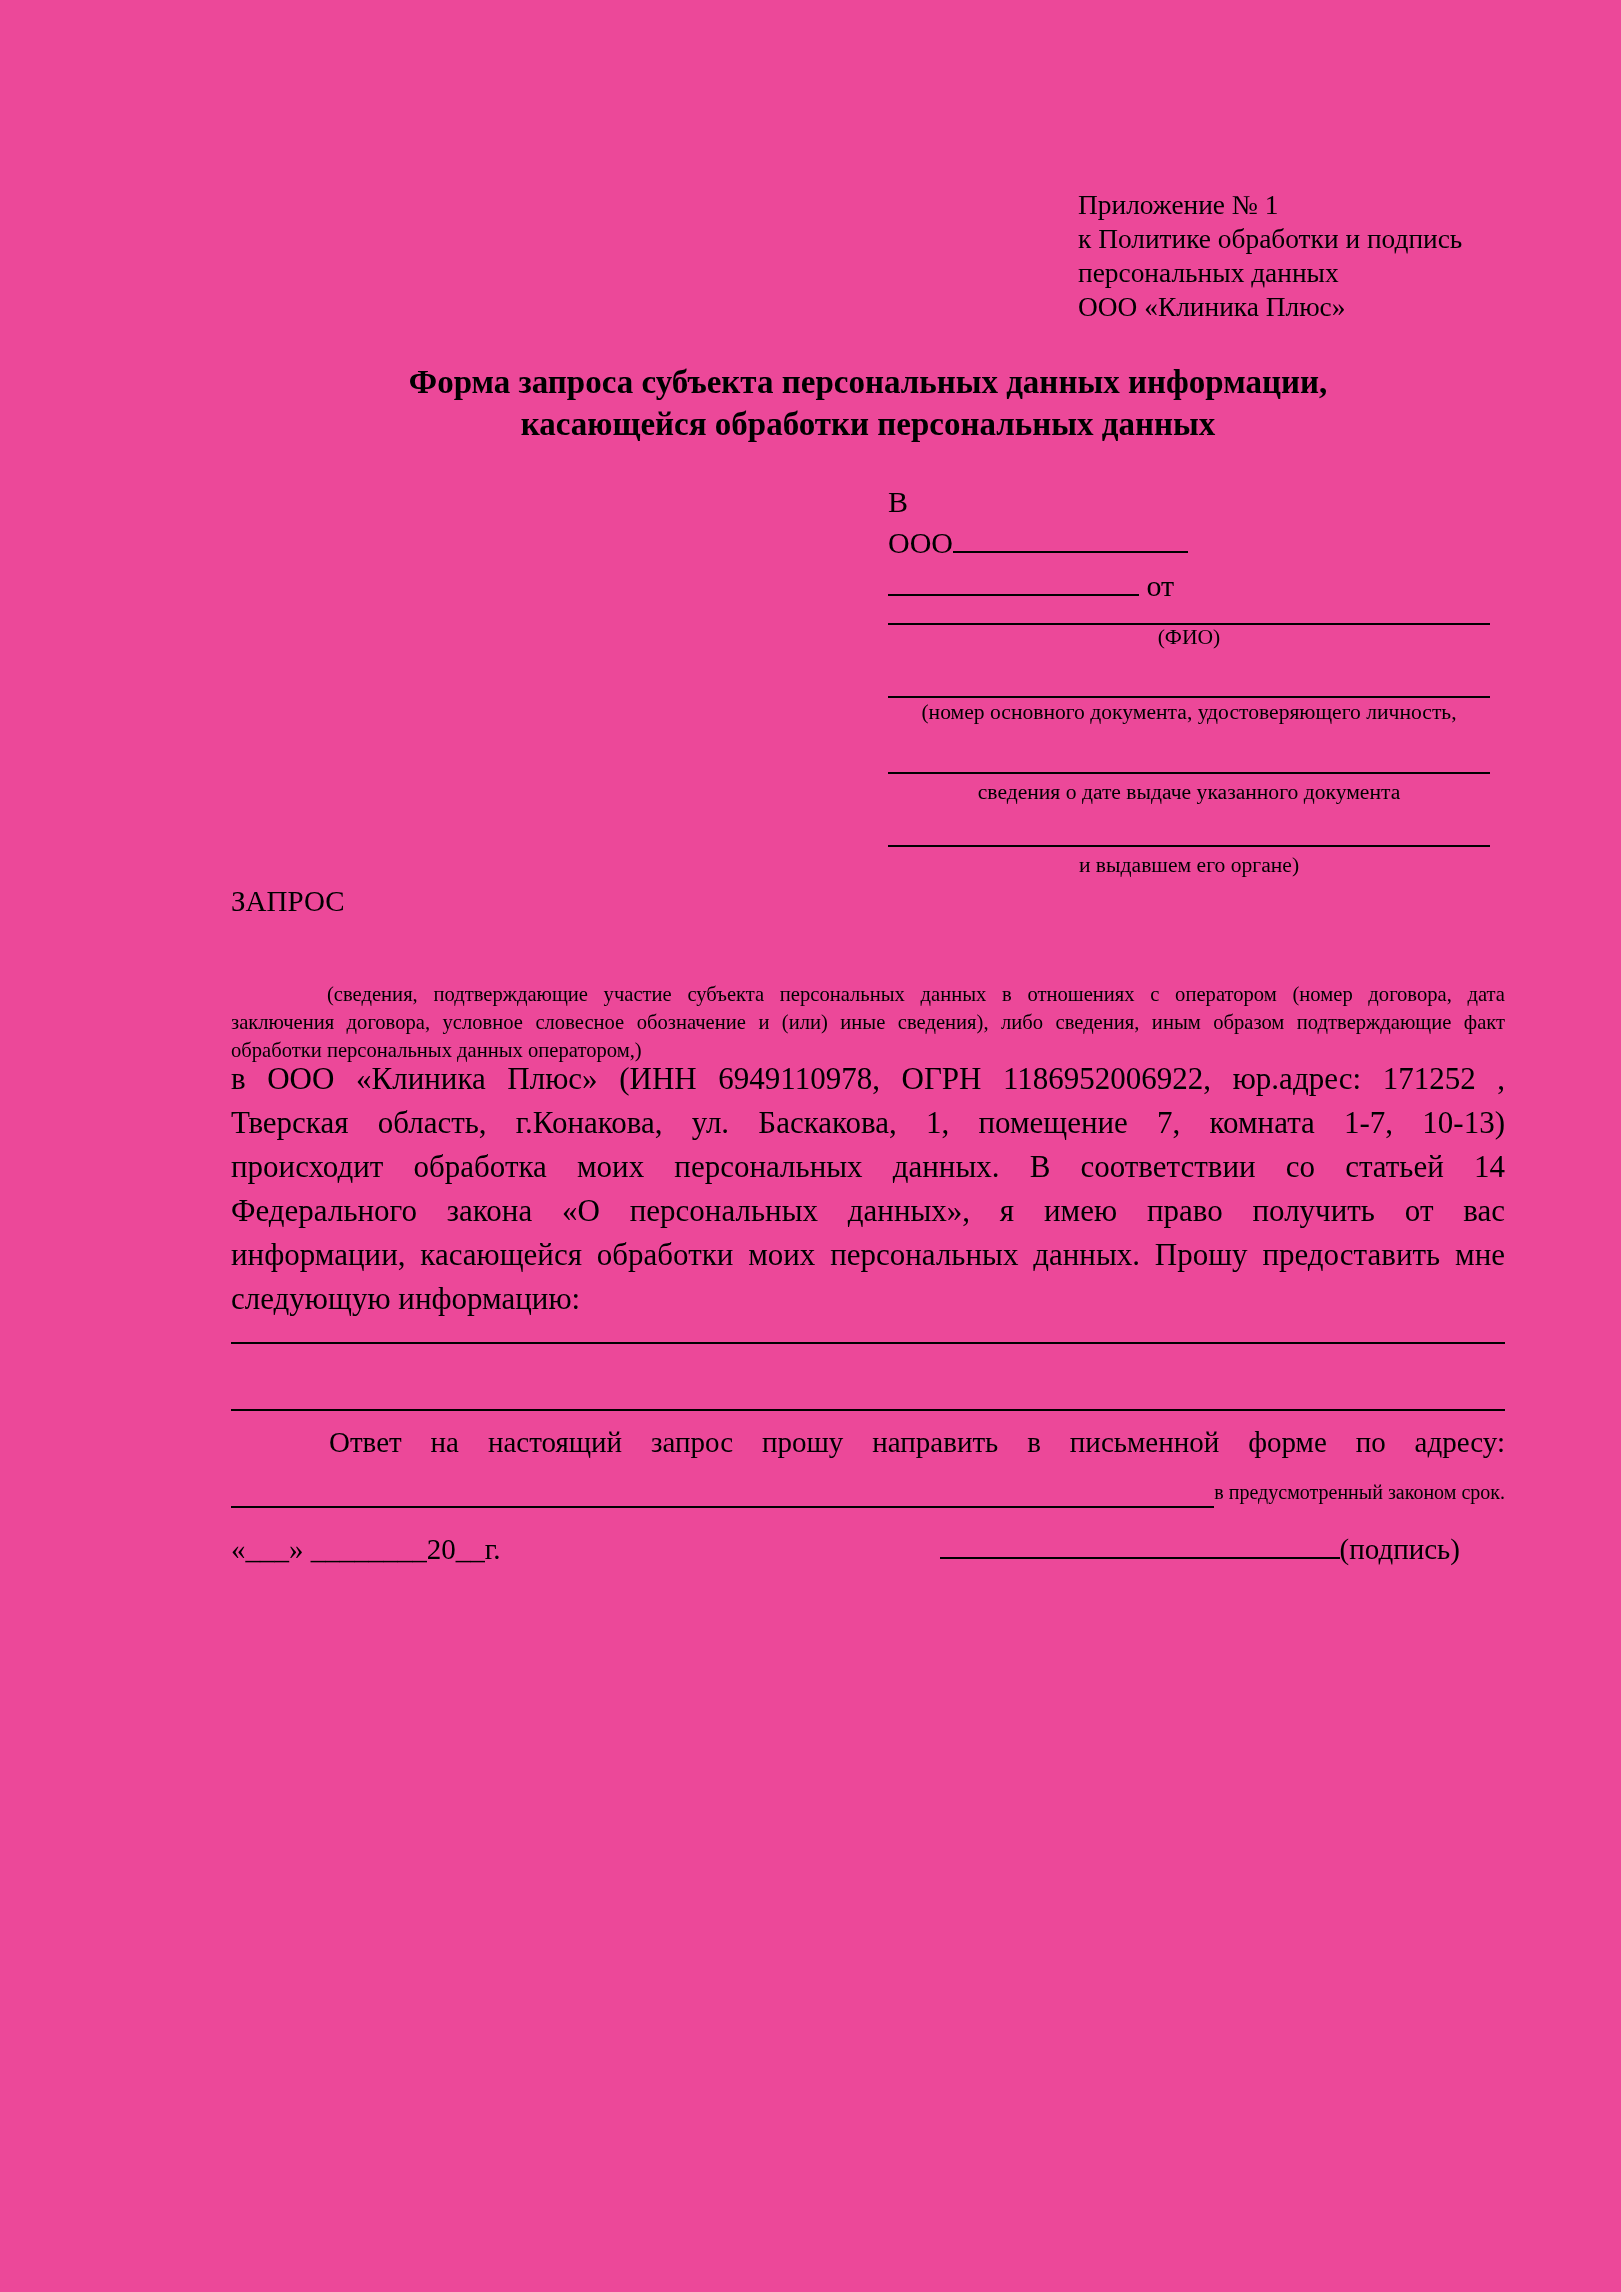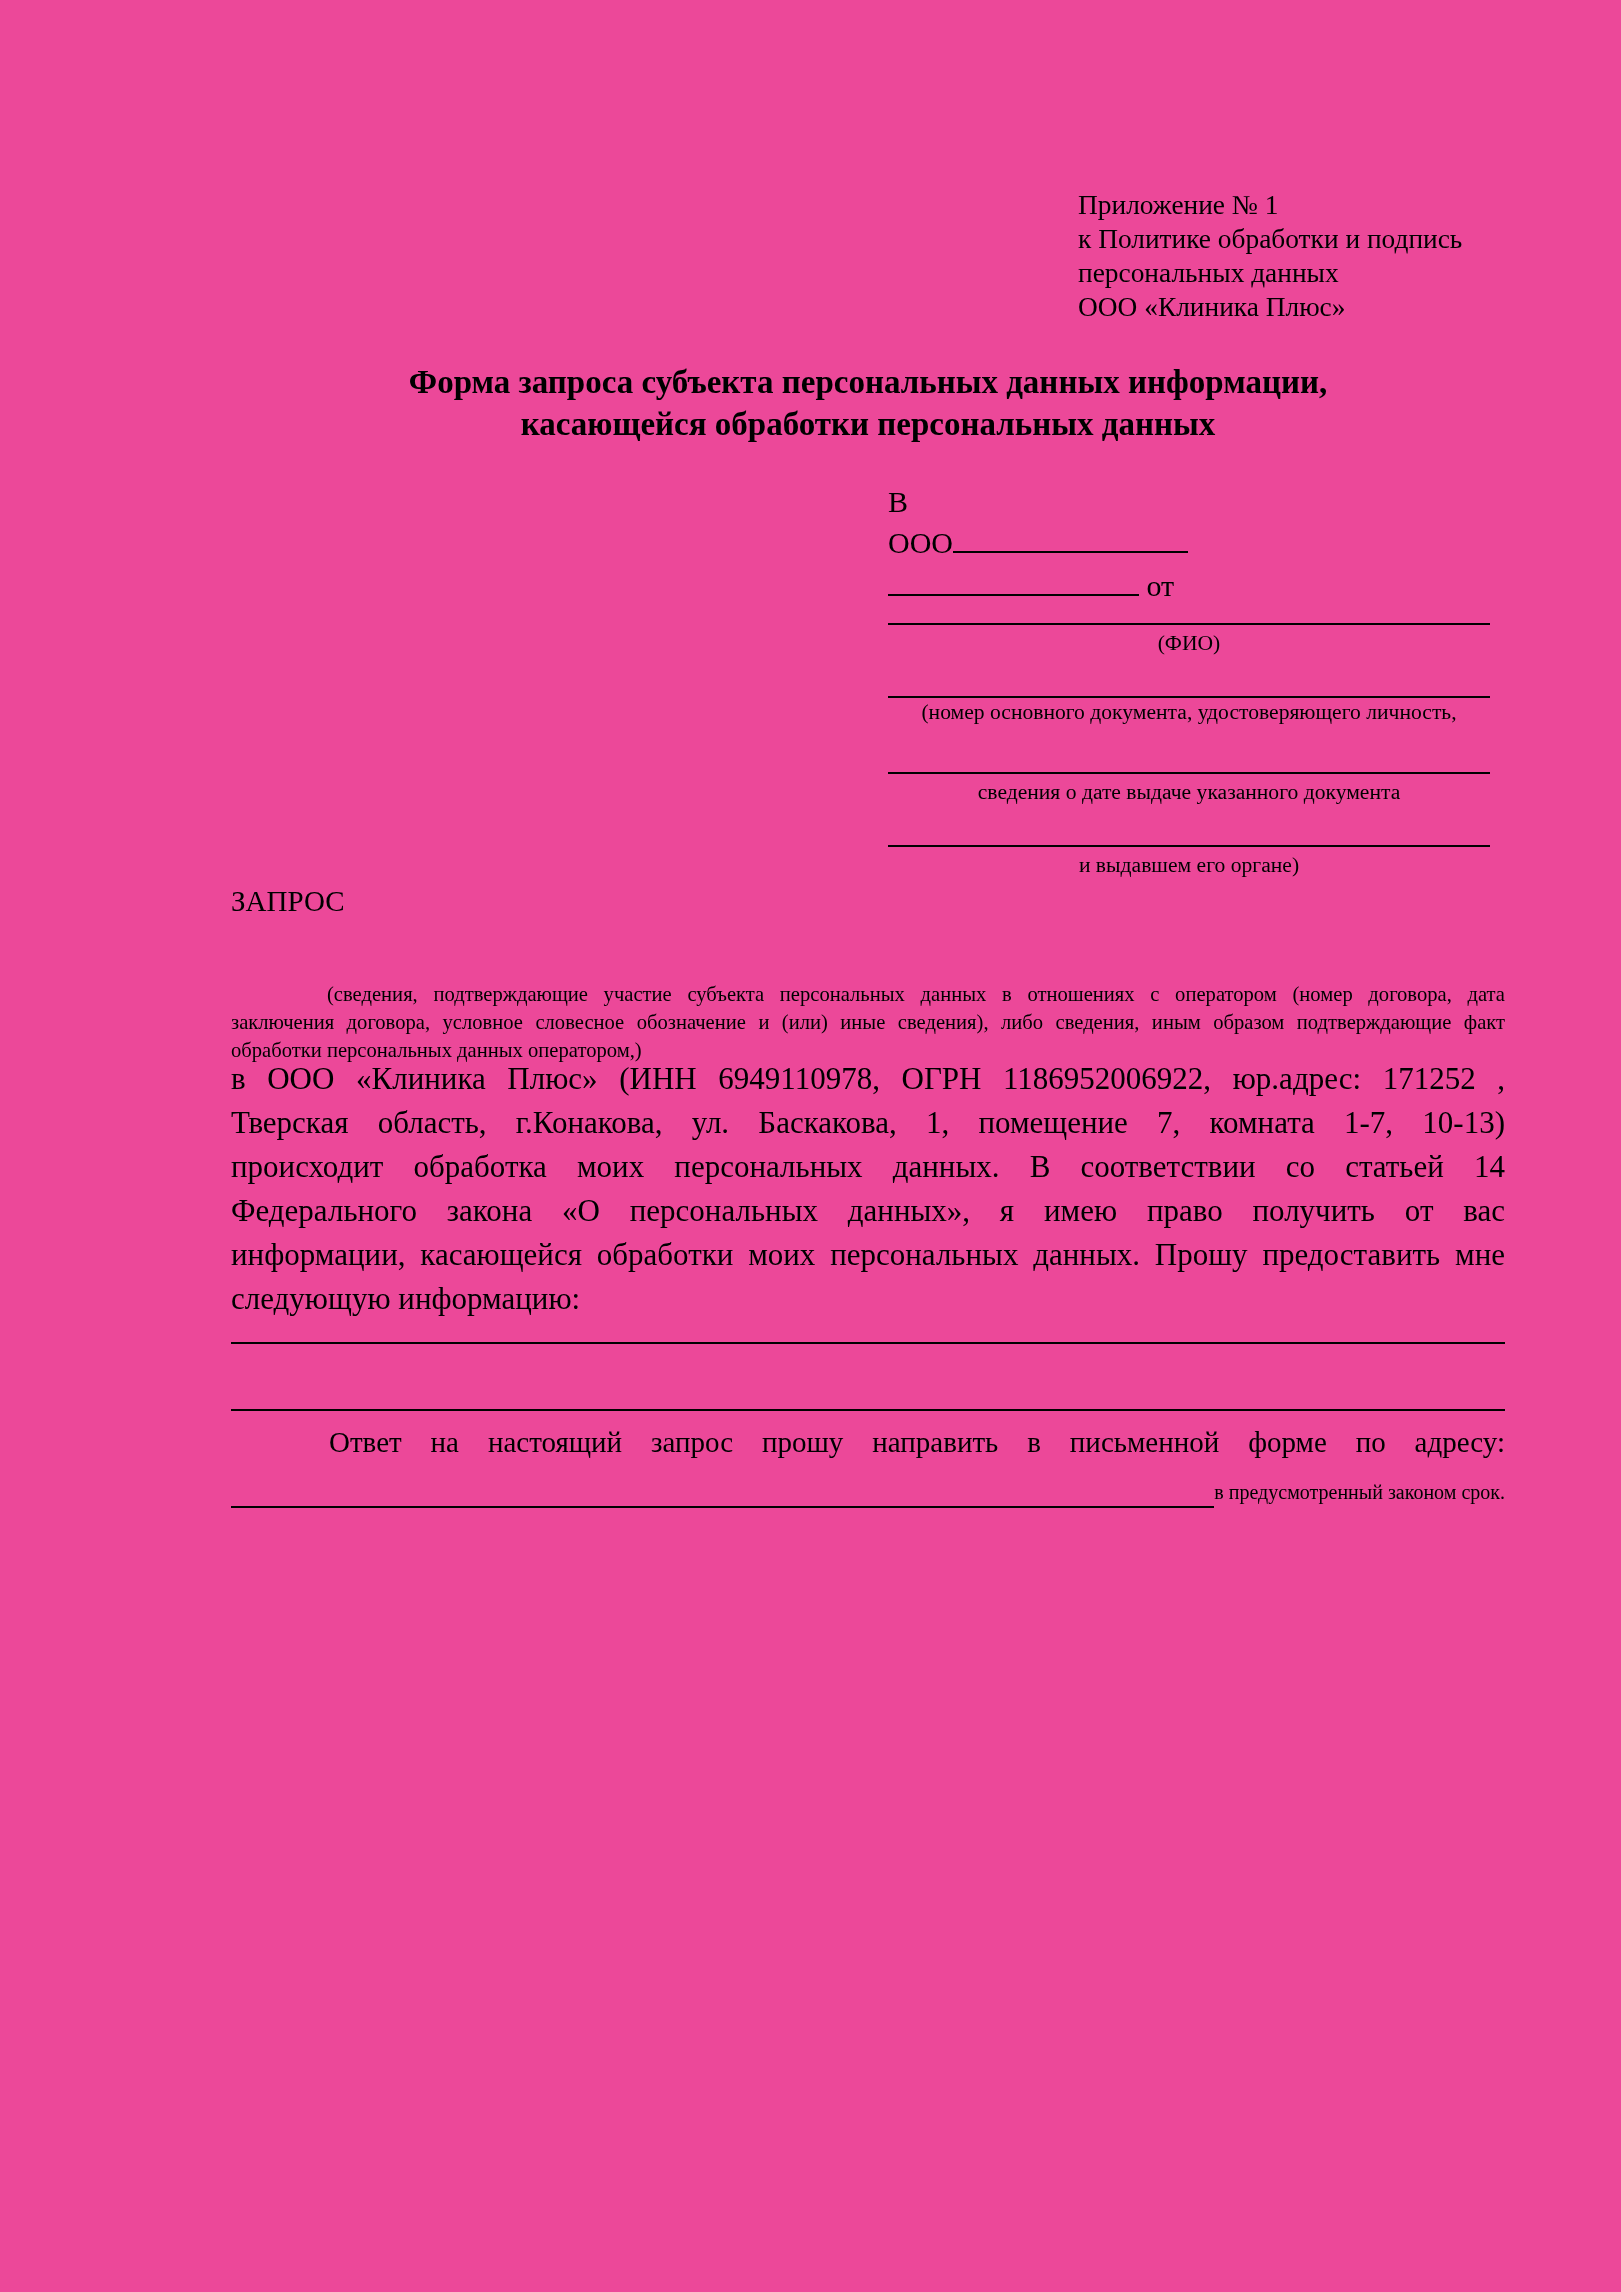--- a/index.html
+++ b/index.html
@@ -120,21 +120,21 @@
       <span>В</span>
     </div>
     <div class="row" style="top:41px;">
       <span>ООО</span><span class="u" style="width:235px;"></span>
     </div>
     <div class="row" style="top:84px;">
       <span class="u" style="width:251px;"></span> <span>от</span>
     </div>
 
     <div class="fill-line" style="top:139px;"></div>
-    <div class="cap" style="top:147px;text-align:center;">(ФИО)</div>
+    <div class="cap" style="top:141px;text-align:center;">(ФИО)</div>
 
     <div class="fill-line" style="top:212px;"></div>
     <div class="cap" style="top:216px;">(номер основного документа, удостоверяющего личность,</div>
 
     <div class="fill-line" style="top:288px;"></div>
     <div class="cap" style="top:296px;">сведения о дате выдаче указанного документа</div>
 
     <div class="fill-line" style="top:361px;"></div>
     <div class="cap" style="top:369px;">и выдавшем его органе)</div>
   </div>
@@ -159,15 +159,21 @@
 
   <div class="abs hr-line" style="top:1342px;"></div>
   <div class="abs hr-line" style="top:1409px;"></div>
 
   <div class="abs reply-l1">Ответ на настоящий запрос прошу направить в письменной форме по адресу:</div>
   <div class="abs reply-l2">
     <span class="flex-fill" style="border-bottom-width:2.9px;"></span>
     <span class="suffix">в предусмотренный законом срок.</span>
   </div>
 
+  <div class="abs footer-row">
+    <span>«___» ________20__г.</span>
+    <span class="spacer"></span>
+    <span class="sig-u" style="width:400px;"></span>
+    <span>(подпись)</span>
+  </div>
 
 </div>
 
 
 </body></html>

